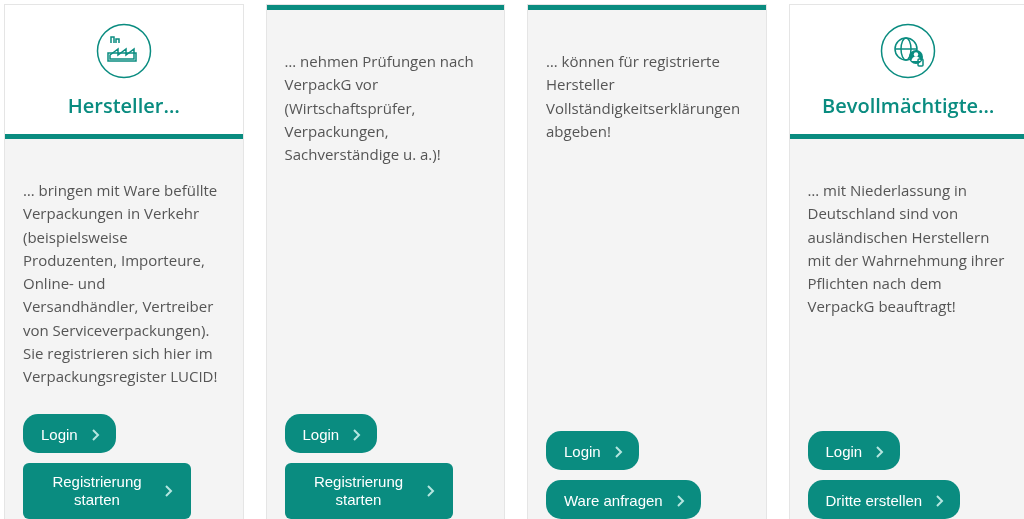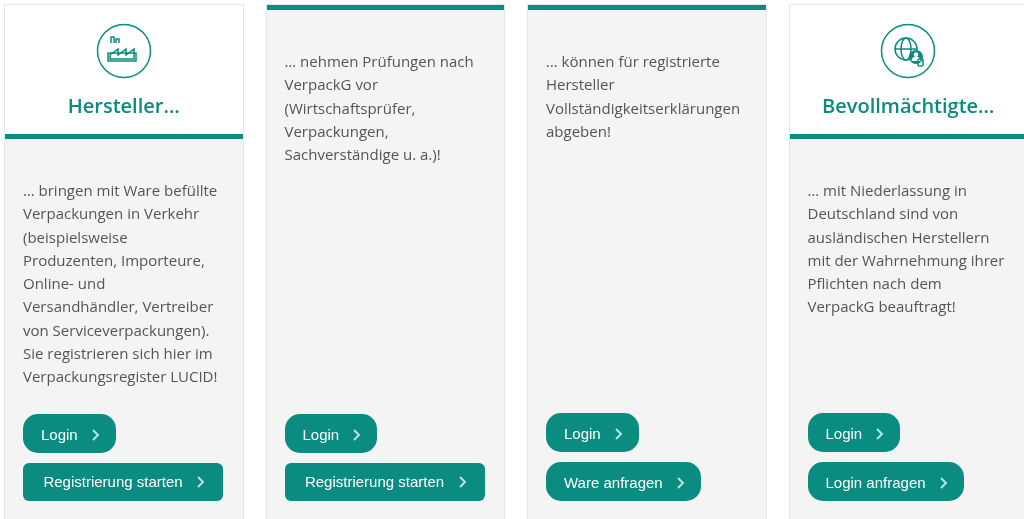--- a/index.html
+++ b/index.html
@@ -72,21 +72,21 @@
       gap: 14px;
       background: #0a8c80;
       color: #fff;
       border: none;
       border-radius: 6px;
       font-size: 15px;
       font-weight: 400;
       cursor: pointer;
       line-height: 1.2;
     }
-    .btn-wide { padding: 10px 18px 10px 20px; width: 200px; justify-content: space-between; text-align: center; }
+    .btn-wide { padding: 10px 18px 10px 20px; width: 168px; justify-content: space-between; text-align: center; }
     .btn-wide .btn-text { flex: 1 1 auto; text-align: center; }
     .btn-small { padding: 12px 16px 9px 18px; border-radius: 15px; }
     .chevron {
       display: inline-flex;
       align-items: center;
       justify-content: center;
       color: #b6e6e0;
     }
     .chevron svg { width: 8px; height: 12px; }
     
@@ -213,21 +213,21 @@
       <div class="actions">
         <button class="btn btn-small">
           <span class="btn-text">Login</span>
           <span class="chevron">
               <svg viewBox="0 0 8 12">
                 <path d="M1 1 L6 6 L1 11" stroke="currentColor" stroke-width="2" fill="none"></path>
               </svg>
             </span>
         </button>
         <button class="btn btn-small">
-          <span class="btn-text">Login anfragen</span>
+          <span class="btn-text">Dritte erstellen</span>
           <span class="chevron">
               <svg viewBox="0 0 8 12">
                 <path d="M1 1 L6 6 L1 11" stroke="currentColor" stroke-width="2" fill="none"></path>
               </svg>
             </span>
         </button>
       </div>
     </div>
   </div>
 

